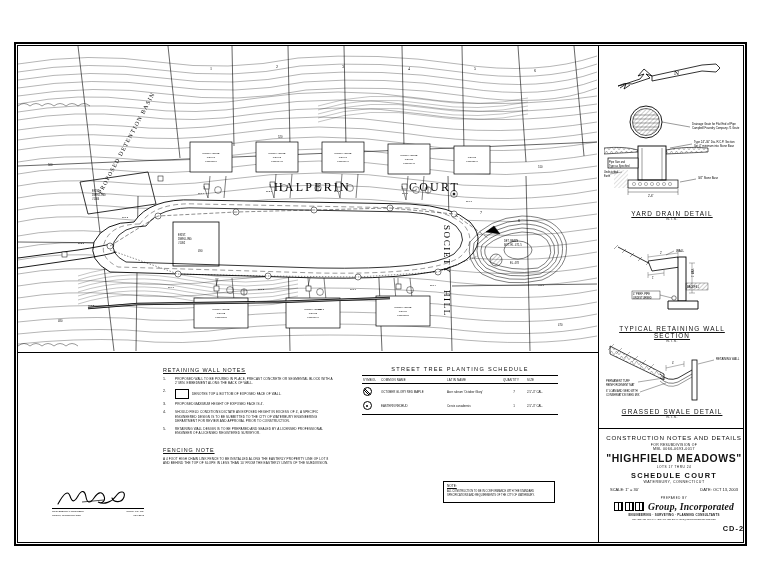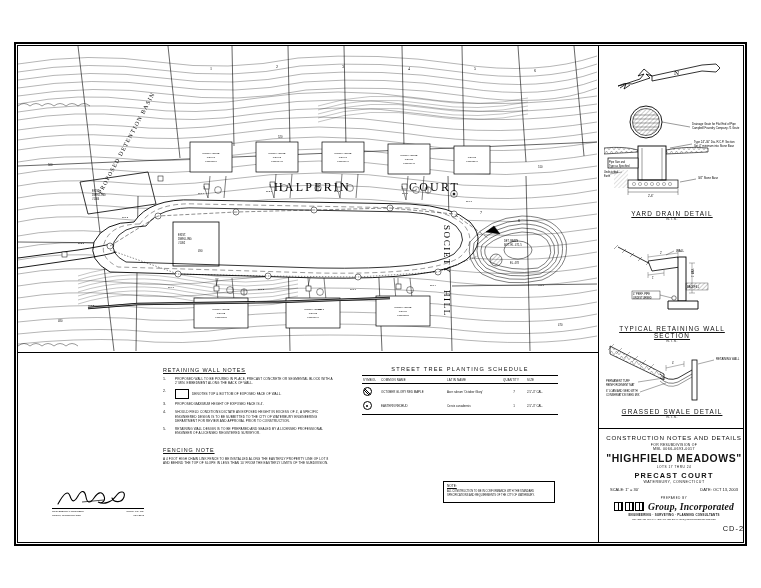--- a/index.html
+++ b/index.html
@@ -112,21 +112,21 @@
   .prep-row{display:flex;align-items:center;justify-content:center;gap:4px;
       margin-top:1px;}
   .logo-mark{display:flex;gap:1.5px;}
   .logo-mark i{display:block;width:7px;height:7px;border:.8px solid #000;
       background:repeating-linear-gradient(90deg,#000 0,#000 .5px,#fff .5px,#fff 1.6px);}
   .prep-name{font-size:9.6px;font-weight:bold;font-style:italic;
       font-family:"Liberation Serif",serif;letter-spacing:.2px;}
   .prep-sub{font-size:2.9px;font-weight:bold;letter-spacing:.25px;margin-top:1px;}
   .prep-addr{font-size:2.1px;line-height:1.35;margin-top:.5px;}
   .sheetno{position:absolute;left:700px;top:524px;width:44px;text-align:right;
-      font-size:7.4px;letter-spacing:1px;}
+      font-size:7.4px;letter-spacing:1px;font-weight:bold;}
 </style>
 </head>
 <body>
 
 <div id="sheet">
 
   <div class="border-outer"></div>
   <div class="border-inner"></div>
   <div class="col-divider"></div>
   <div class="row-divider"></div>
@@ -656,21 +656,21 @@
     <div class="dt-title">GRASSED SWALE DETAIL</div>
     <div class="dt-nts">N.T.S.</div>
   </div>
 
   <div class="tblock">
     <div class="tb-1">CONSTRUCTION NOTES AND DETAILS</div>
     <div class="tb-2">FOR RESUBDIVISION OF</div>
     <div class="tb-3">MBL 0066-0693-0017</div>
     <div class="tb-big">"HIGHFIELD MEADOWS"</div>
     <div class="tb-4">LOTS 17 THRU 24</div>
-    <div class="tb-5">PRECAST COURT</div>
+    <div class="tb-5">SCHEDULE COURT</div>
     <div class="tb-6">WATERBURY, CONNECTICUT</div>
     <div class="tb-scale">
       <span>SCALE: 1" = 30'</span>
       <span>DATE: OCT 13, 2003</span>
     </div>
   </div>
 
   <div class="prep">
     <div class="prep-by">PREPARED BY</div>
     <div class="prep-row">

